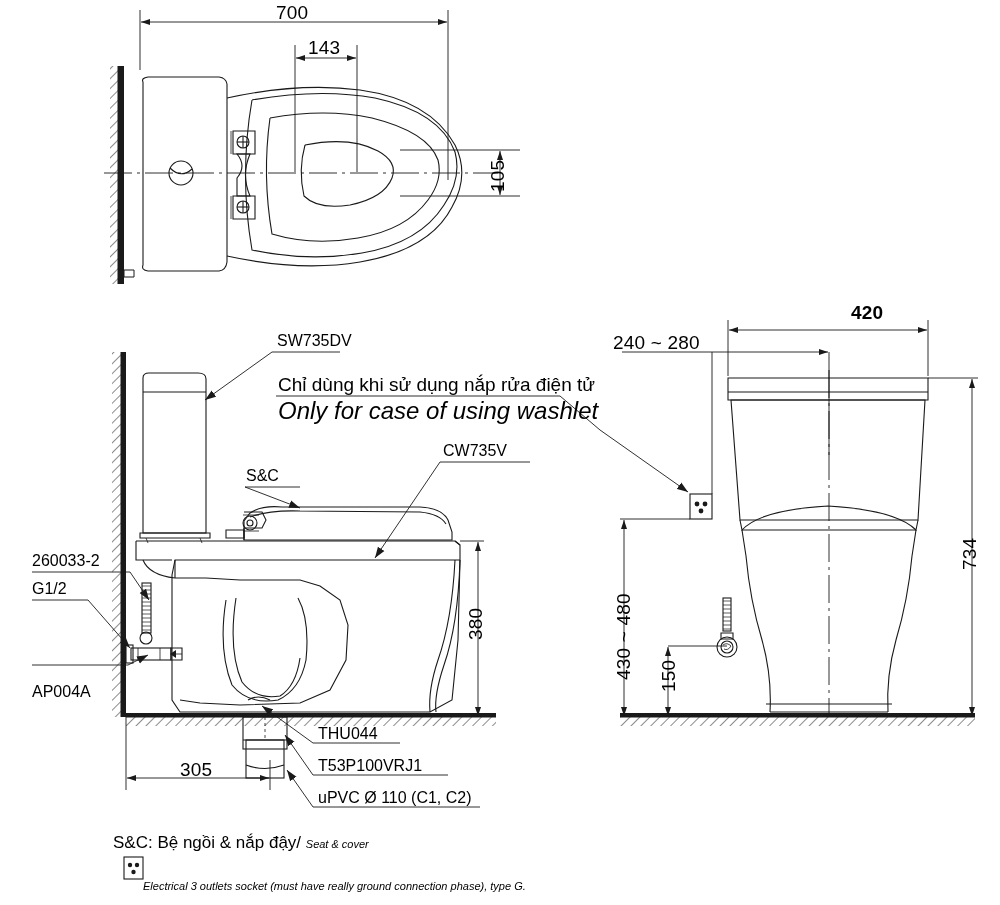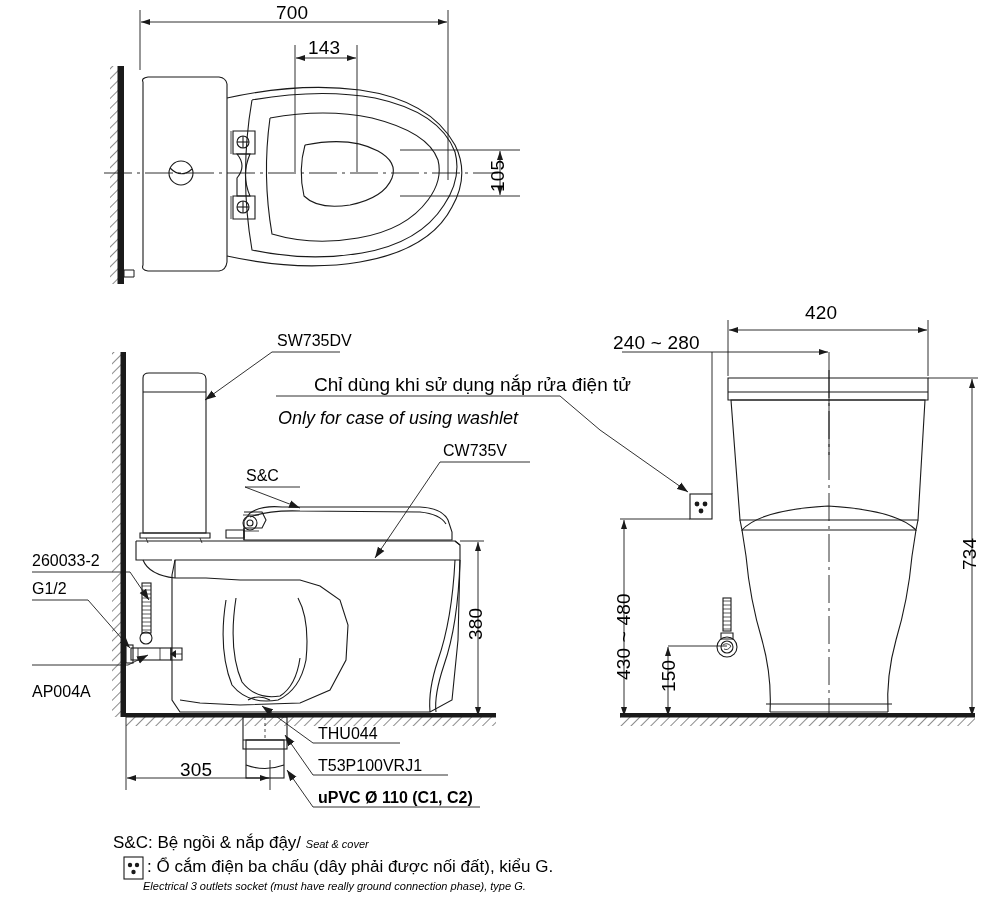--- a/index.html
+++ b/index.html
@@ -33,22 +33,22 @@
     white-space: nowrap;
     line-height: 1;
     color: #000;
   }
   .dim-label { font-size: 19px; letter-spacing: 0.2px; }
   .dim-label-v {
     transform-origin: 0 0;
     transform: rotate(-90deg);
   }
   .part-label { font-size: 16px; }
-  .note-vn { font-size: 19px; margin-left: 36px; }
-  .note-en { font-size: 18px; font-style: italic; margin-top: 10px; }
+  .note-vn { font-size: 19px; }
+  .note-en { font-size: 24px; font-style: italic; }
   .legend-vn { font-size: 17px; }
   .legend-en { font-size: 11px; font-style: italic; }
 </style>
 </head>
 <body>
 
 <div id="drawing-root">
 
   <svg class="dwg" viewBox="0 0 1000 905" xmlns="http://www.w3.org/2000/svg">
     <defs>
@@ -349,33 +349,32 @@
   <div class="txt dim-label dim-label-v" style="left:488px; top:192px;">105</div>
 
   <div class="txt part-label" style="left:277px; top:333px;">SW735DV</div>
   <div class="txt part-label" style="left:443px; top:443px;">CW735V</div>
   <div class="txt part-label" style="left:246px; top:468px;">S&amp;C</div>
   <div class="txt part-label" style="left:32px; top:553px;">260033-2</div>
   <div class="txt part-label" style="left:32px; top:581px;">G1/2</div>
   <div class="txt part-label" style="left:32px; top:684px;">AP004A</div>
   <div class="txt part-label" style="left:318px; top:726px;">THU044</div>
   <div class="txt part-label" style="left:318px; top:758px;">T53P100VRJ1</div>
-  <div class="txt part-label" style="left:318px; top:790px;font-weight:bold;">uPVC Ø 110 (C1, C2)</div>
+  <div class="txt part-label" style="left:318px; top:790px;">uPVC Ø 110 (C1, C2)</div>
 
   <div class="txt note-vn" style="left:278px; top:375px;">Chỉ dùng khi sử dụng nắp rửa điện tử</div>
   <div class="txt note-en" style="left:278px; top:399px;">Only for case of using washlet</div>
 
   <div class="txt dim-label dim-label-v" style="left:466px; top:640px;">380</div>
   <div class="txt dim-label" style="left:180px; top:760px;">305</div>
 
-  <div class="txt dim-label" style="left:805px; top:303px;">420</div>
+  <div class="txt dim-label" style="left:851px; top:303px;font-weight:bold;">420</div>
   <div class="txt dim-label" style="left:613px; top:333px;">240 ~ 280</div>
   <div class="txt dim-label dim-label-v" style="left:960px; top:570px;">734</div>
   <div class="txt dim-label dim-label-v" style="left:614px; top:680px;">430 ~ 480</div>
   <div class="txt dim-label dim-label-v" style="left:659px; top:692px;">150</div>
 
   <div class="txt legend-vn" style="left:113px; top:834px;">
     <span>S&amp;C: Bệ ngồi &amp; nắp đậy/ </span><span class="legend-en">Seat &amp; cover</span>
   </div>
-  <div class="txt legend-vn" style="left:147px; top:858px;">: Ổ cắm điện ba chấu (dây phải được nối đất), kiểu G.</div>
   <div class="txt legend-en" style="left:143px; top:881px;">Electrical 3 outlets socket (must have really ground connection phase), type G.</div>
 
 </div>
 
 </body></html>

